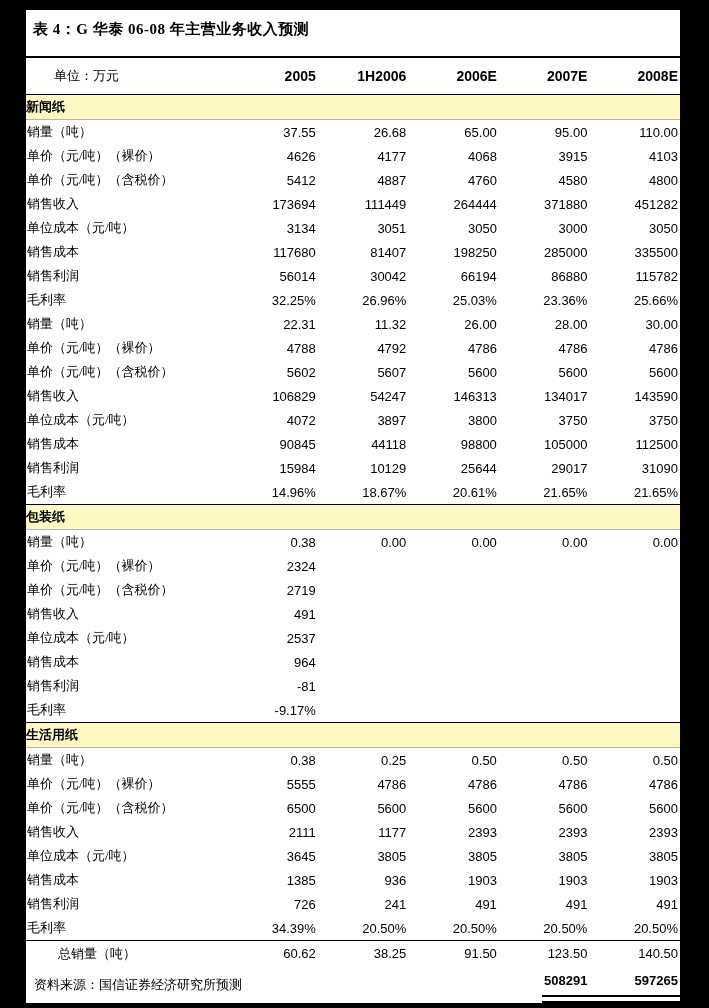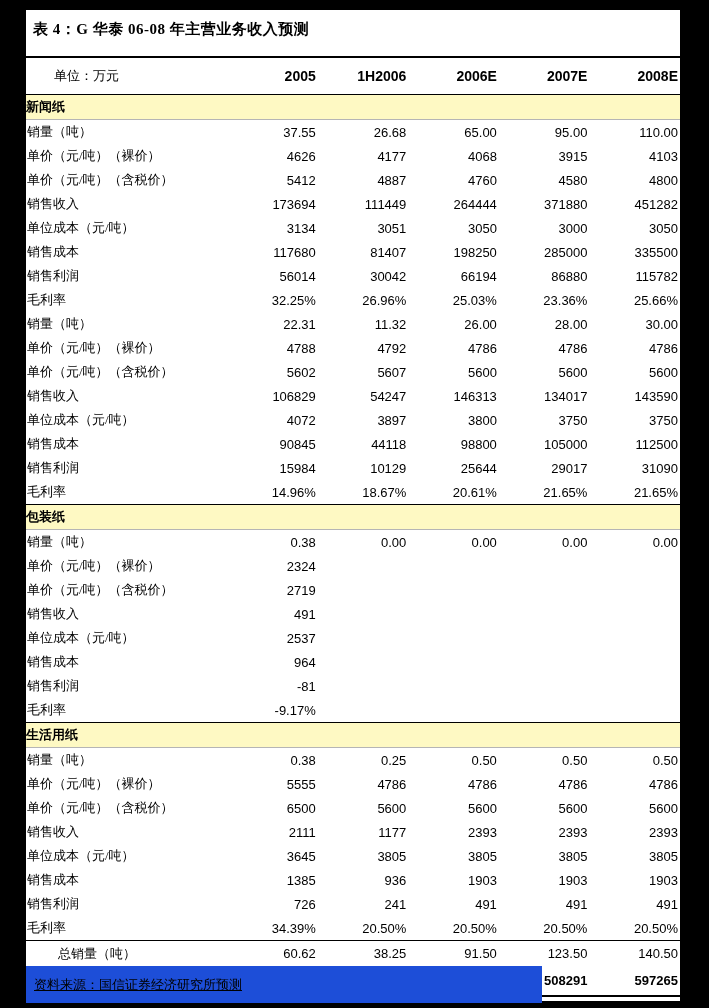--- a/index.html
+++ b/index.html
@@ -65,24 +65,23 @@
   tr.data-row td { height: 22px; }
   tr.data-row td.label { font-family: "Liberation Serif", serif; }
   tr.total-row td { height: 23px; border-top: 1px solid #000; }
   tr.total-row td.label { padding-left: 32px; font-family: "Liberation Serif", serif; }
   tr.main-row td { height: 27px; font-weight: bold; }
   tr.main-row td.label { padding-left: 5px; font-family: "Liberation Serif", serif; }
   .source-strip {
     position: absolute;
     left: 26px; top: 966px;
     width: 516px; height: 37px;
-    background: #1d4ed8;
+    background: #ffffff;
     display: flex;
     align-items: center;
-    text-decoration: underline;
   }
   .source-text {
     padding-left: 8px;
     font-size: 13px;
     font-family: "Liberation Serif", serif;
   }
 </style>
 </head>
 <body>
 

